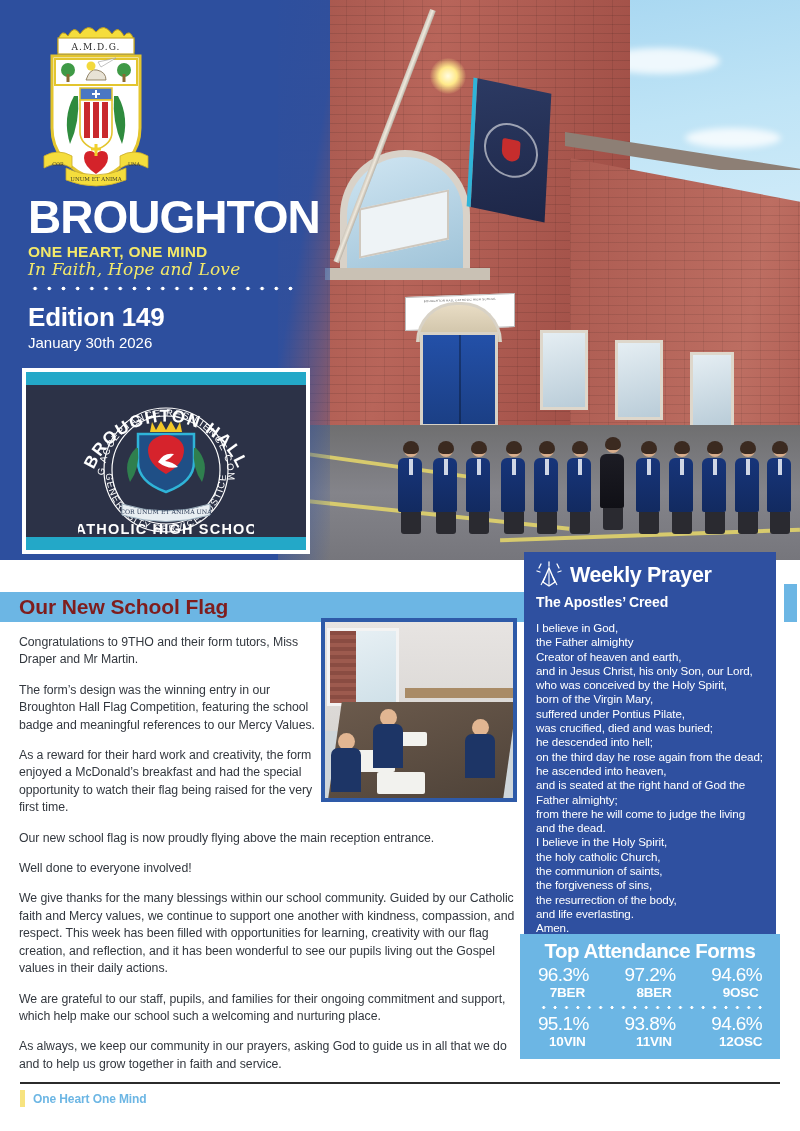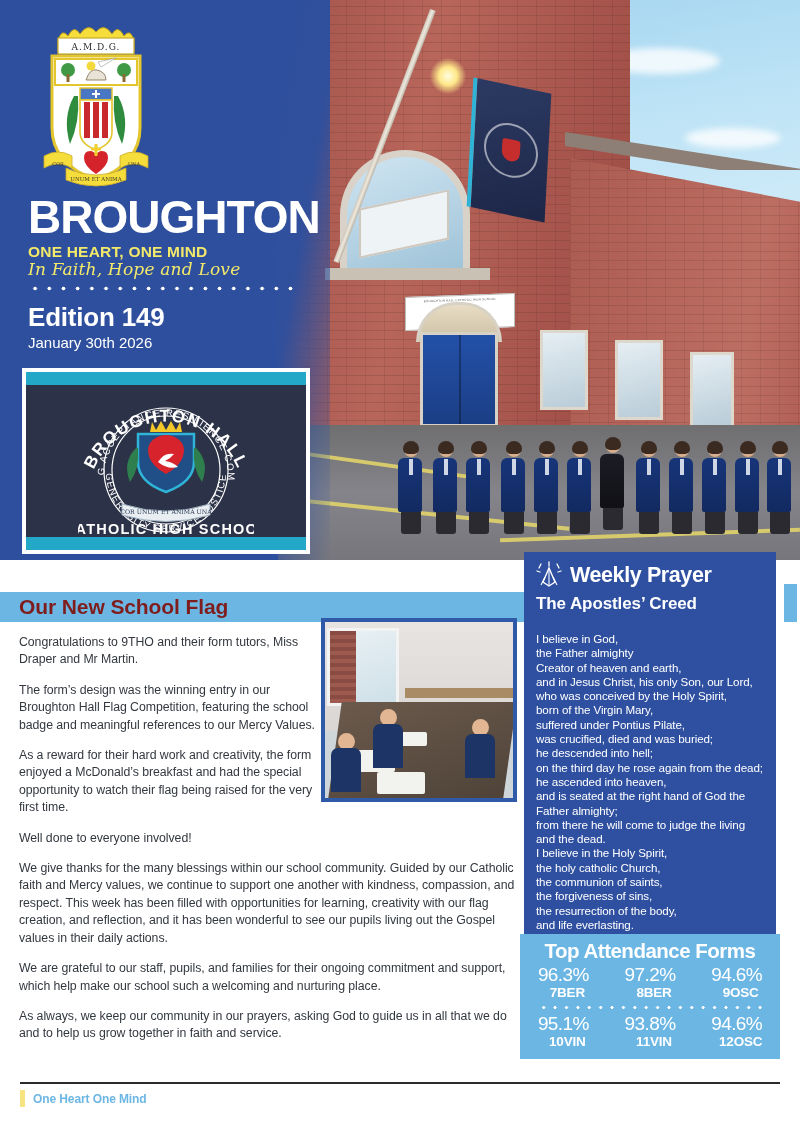--- a/index.html
+++ b/index.html
@@ -146,21 +146,21 @@
   .ap-girl { position:absolute; bottom:6px; }
   .ap-girl .h { width:17px; height:17px; border-radius:50%; background:#e2b692; margin:0 auto; }
   .ap-girl .hr { position:absolute; left:50%; margin-left:-11px; top:-3px; width:22px; height:26px;
                  border-radius:11px 11px 8px 8px; background:#4a3224; z-index:-1; }
   .ap-girl .b { width:30px; height:44px; background:#1d3566; border-radius:7px 7px 0 0; margin-top:-2px; }
 
   
   .prayer { position:absolute; left:524px; top:552px; width:252px; background:#2f50a0; padding:9px 12px 12px; }
   .prayer-head { display:flex; align-items:center; gap:8px; margin-bottom:5px; }
   .prayer-head .ptitle { color:#fff; font-size:21.5px; font-weight:bold; letter-spacing:-.4px; }
-  .prayer .creed-title { color:#fff; font-size:17px; font-weight:bold; margin-bottom:18px; letter-spacing:-.1px;}
+  .prayer .creed-title { color:#fff; font-size:14px; font-weight:bold; margin-bottom:11px; letter-spacing:-.1px;}
   .prayer .creed-line { color:#fff; font-size:11.6px; line-height:14.3px; letter-spacing:-.1px; }
   .prayer-tab { position:absolute; left:784px; top:584px; width:13px; height:38px; background:#6cb6e4; }
 
   
   .attend { position:absolute; left:520px; top:934px; width:260px; background:#6cb6e4; padding:5px 0 10px; }
   .attend h3 { color:#fff; font-size:20.5px; font-weight:bold; text-align:center; letter-spacing:-.5px; margin-bottom:2px;}
   .att-row { display:flex; }
   .att-cell { flex:1; text-align:center; }
   .att-pct { color:#fff; font-size:19px; font-weight:normal; letter-spacing:-.6px; line-height:20px; }
   .att-form { color:#fff; font-size:13.5px; font-weight:bold; letter-spacing:-.2px; line-height:15px;margin-left:8px; }
@@ -424,20 +424,21 @@
           <div class="h"></div>
           <div class="b"></div>
         </div>
     </div>
   </div>
 
   <div class="article">
     <p style="width:298px;">Congratulations to 9THO and their form tutors, Miss Draper and Mr Martin.</p>
     <p style="width:298px;">The form’s design was the winning entry in our Broughton Hall Flag Competition, featuring the school badge and meaningful references to our Mercy Values.</p>
     <p style="width:298px;">As a reward for their hard work and creativity, the form enjoyed a McDonald’s breakfast and had the special opportunity to watch their flag being raised for the very first time.</p>
+    <p>Our new school flag is now proudly flying above the main reception entrance.</p>
     <p>Well done to everyone involved!</p>
     <p>We give thanks for the many blessings within our school community. Guided by our Catholic faith and Mercy values, we continue to support one another with kindness, compassion, and respect. This week has been filled with opportunities for learning, creativity with our flag creation, and reflection, and it has been wonderful to see our pupils living out the Gospel values in their daily actions.</p>
     <p>We are grateful to our staff, pupils, and families for their ongoing commitment and support, which help make our school such a welcoming and nurturing place.</p>
     <p>As always, we keep our community in our prayers, asking God to guide us in all that we do and to help us grow together in faith and service.</p>
   </div>
 
   <div class="prayer-tab"></div>
   <div class="prayer">
     <div class="prayer-head">
       <svg width="26" height="28" viewBox="0 0 26 28">

